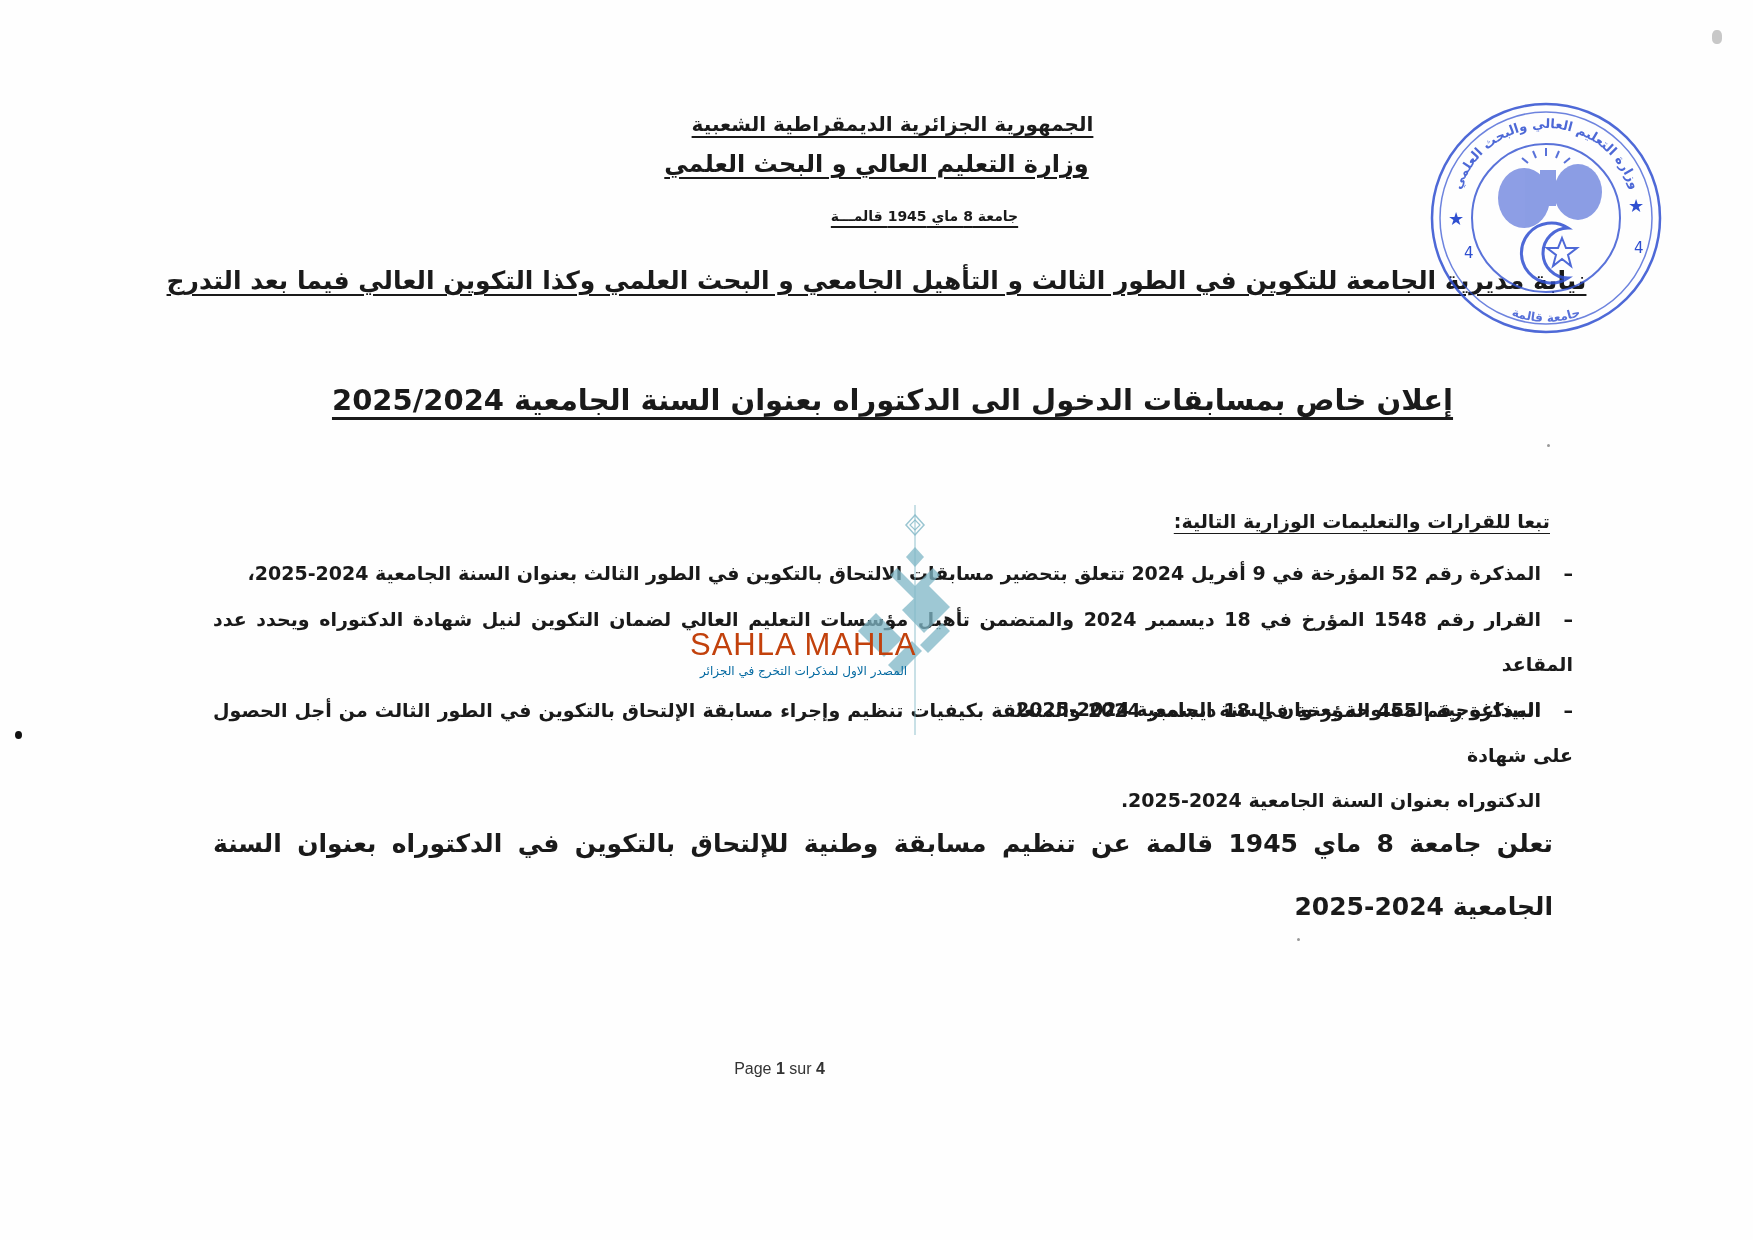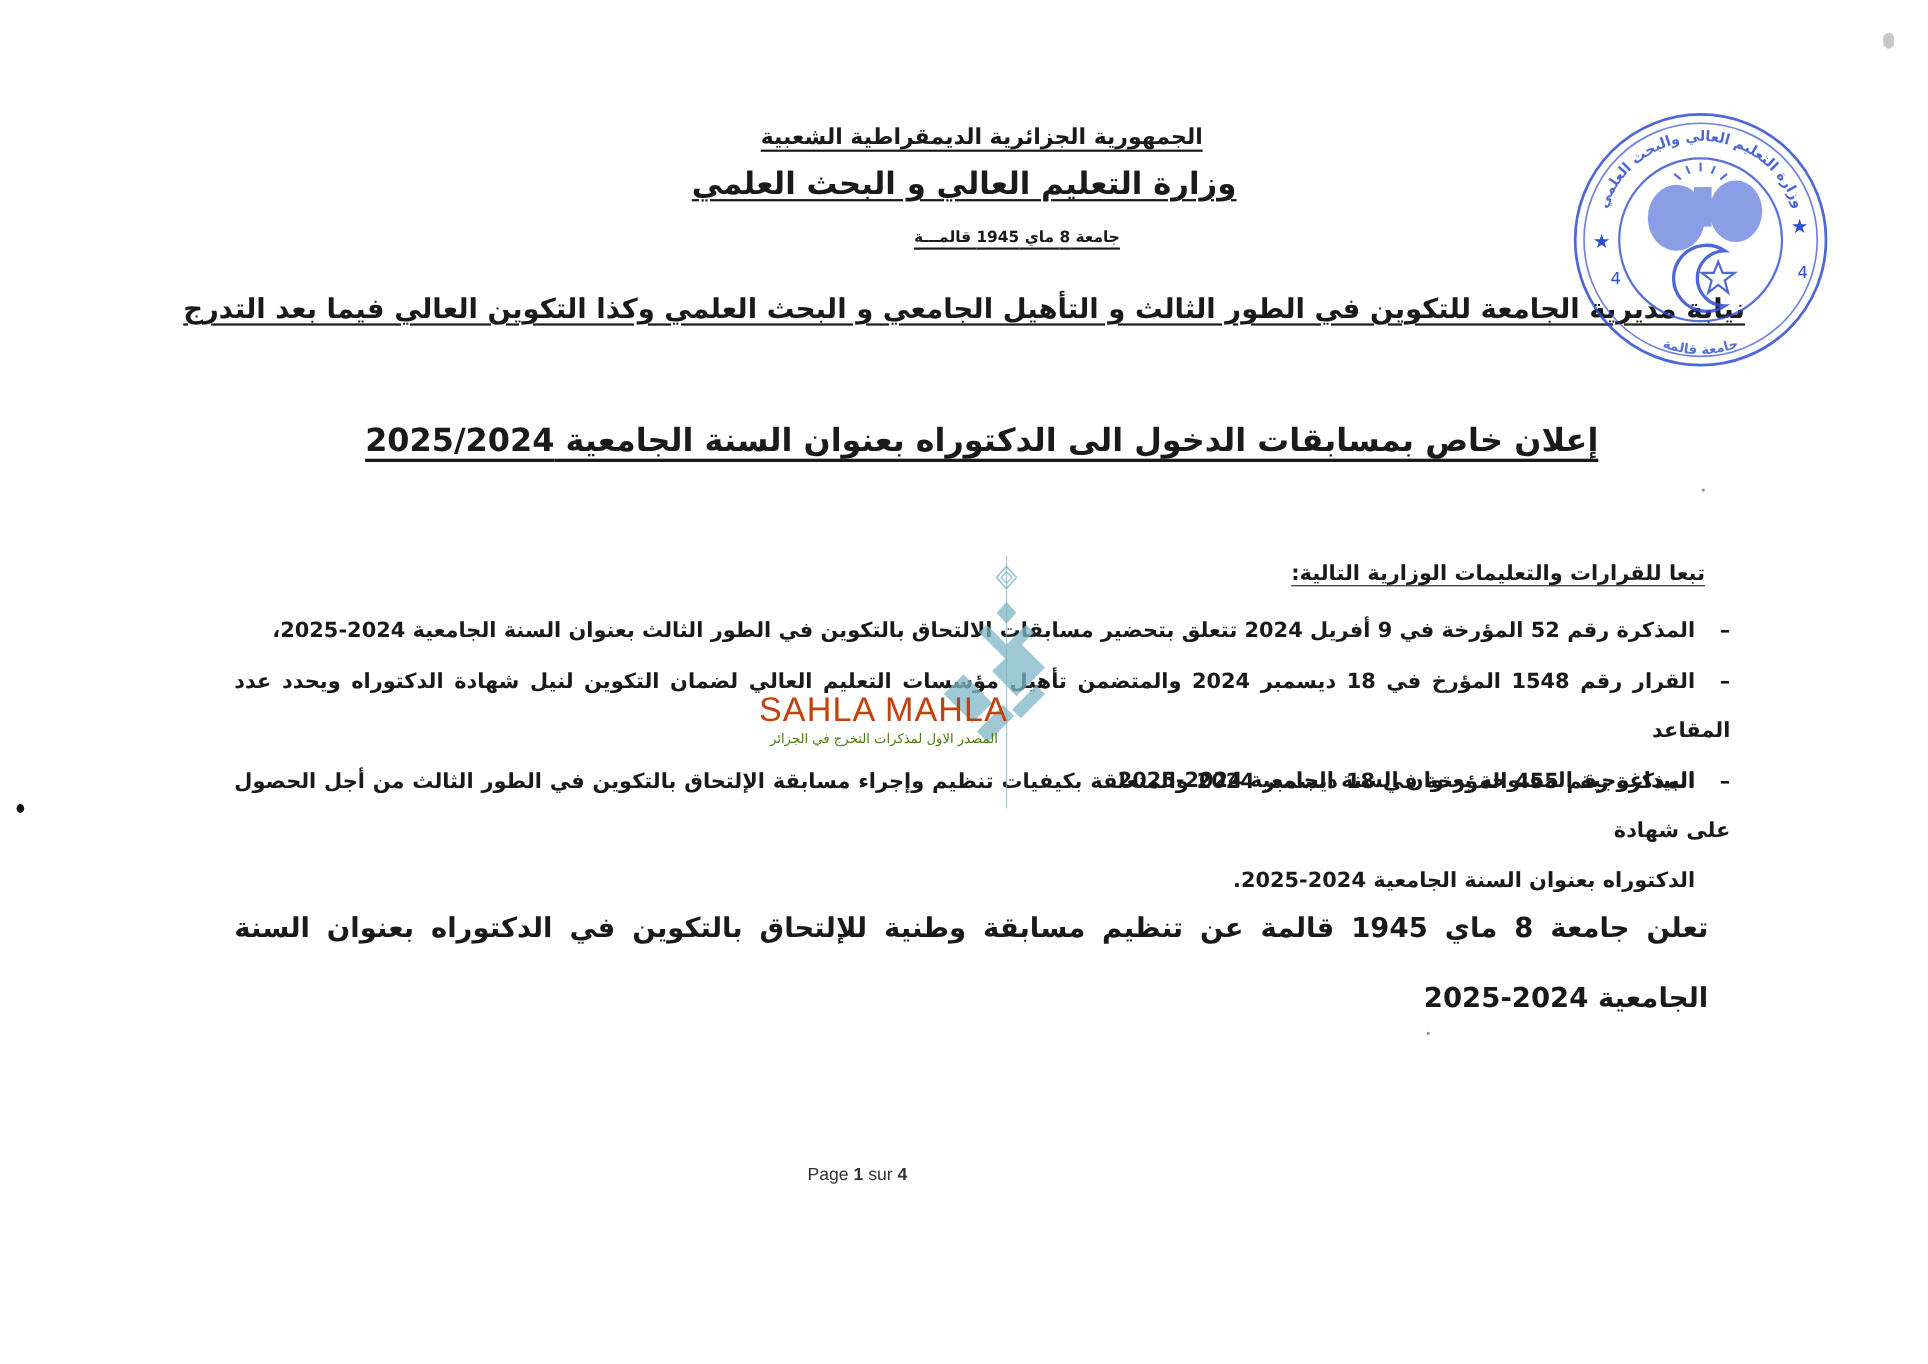--- a/index.html
+++ b/index.html
@@ -1,38 +1,38 @@
 <!DOCTYPE html>
 <html><head>
 <meta charset="utf-8">
 <style>
   html,body{margin:0;padding:0;background:#ffffff;}
   body{width:1753px;height:1240px;position:relative;overflow:hidden;font-family:"DejaVu Sans",sans-serif;color:#1a1a1a;}
   .page{position:absolute;left:0;top:0;width:1753px;height:1240px;background:#fefefe;}
   .rtl{direction:rtl;unicode-bidi:embed;}
   .hdr{position:absolute;left:0;width:1753px;text-align:center;font-weight:bold;text-decoration:underline;text-underline-offset:5px;text-decoration-thickness:2px;white-space:nowrap;}
   .h1{top:112px;font-size:20px;padding-left:16px;}
-  .h2{top:150px;font-size:28px;}
+  .h2{top:150px;font-size:24px;}
   .h3{top:208px;font-size:14px;padding-left:48px;}
   .h4{top:266px;font-size:25px;}
   .title{position:absolute;left:0;width:1753px;top:383px;text-align:center;font-size:29px;font-weight:bold;text-decoration:underline;text-underline-offset:7px;text-decoration-thickness:3px;white-space:nowrap;padding-left:16px;}
   .intro{position:absolute;right:203px;top:510px;font-size:19px;font-weight:bold;text-decoration:underline;text-underline-offset:5px;white-space:nowrap;text-align:center;}
   .bullet{position:absolute;right:180px;width:1360px;font-size:19px;font-weight:bold;line-height:45px;text-align:justify;text-align-last:right;}
   .bullet .dash{display:inline-block;width:32px;text-align:center;}
   .b1{top:551px;}
   .b2{top:597px;}
   .b3{top:688px;}
   .cont{padding-right:32px;}
   .announce{position:absolute;right:200px;width:1340px;top:812px;font-size:25px;font-weight:bold;line-height:63px;text-align:justify;text-align-last:right;}
   .footer{position:absolute;left:0;width:1559px;top:1060px;text-align:center;font-family:"Liberation Sans",sans-serif;font-size:16px;color:#333;}
   .footer b{font-weight:bold;}
   .seal{position:absolute;left:1428px;top:100px;width:236px;height:236px;}
   .wm{position:absolute;left:680px;top:505px;width:300px;height:230px;pointer-events:none;}
   .wm-text{position:absolute;left:690px;top:627px;font-family:"Liberation Sans",sans-serif;font-size:31px;color:#c2410c;letter-spacing:1px;white-space:nowrap;}
-  .wm-sub{position:absolute;left:700px;top:664px;font-size:12px;color:#4d7c0f;white-space:nowrap;}
+  .wm-sub{position:absolute;left:700px;top:664px;font-size:12px;color:#0369a1;white-space:nowrap;}
   .dot{position:absolute;left:15px;top:731px;width:7px;height:8px;border-radius:50%;background:#111;}
   .corner-mark{position:absolute;left:1712px;top:30px;width:10px;height:14px;border-radius:40%;background:#c8c8c8;}
   .speck{position:absolute;width:3px;height:3px;border-radius:50%;background:#999;}
 </style>
 </head>
 <body>
 
 <div class="page">
 
   <div class="corner-mark"></div>

